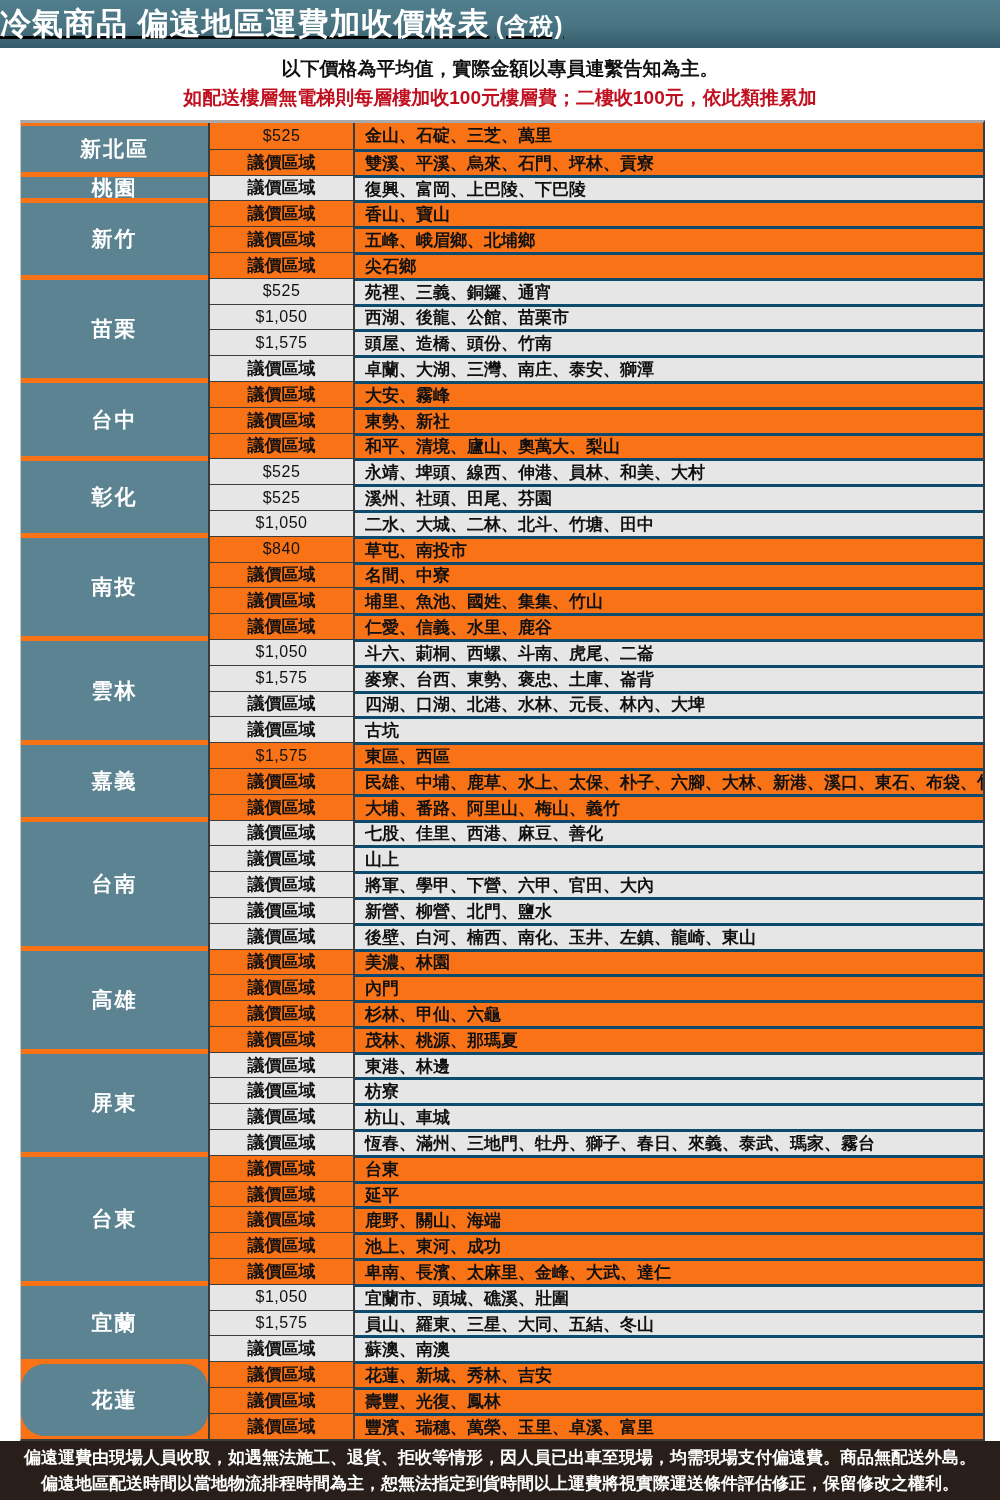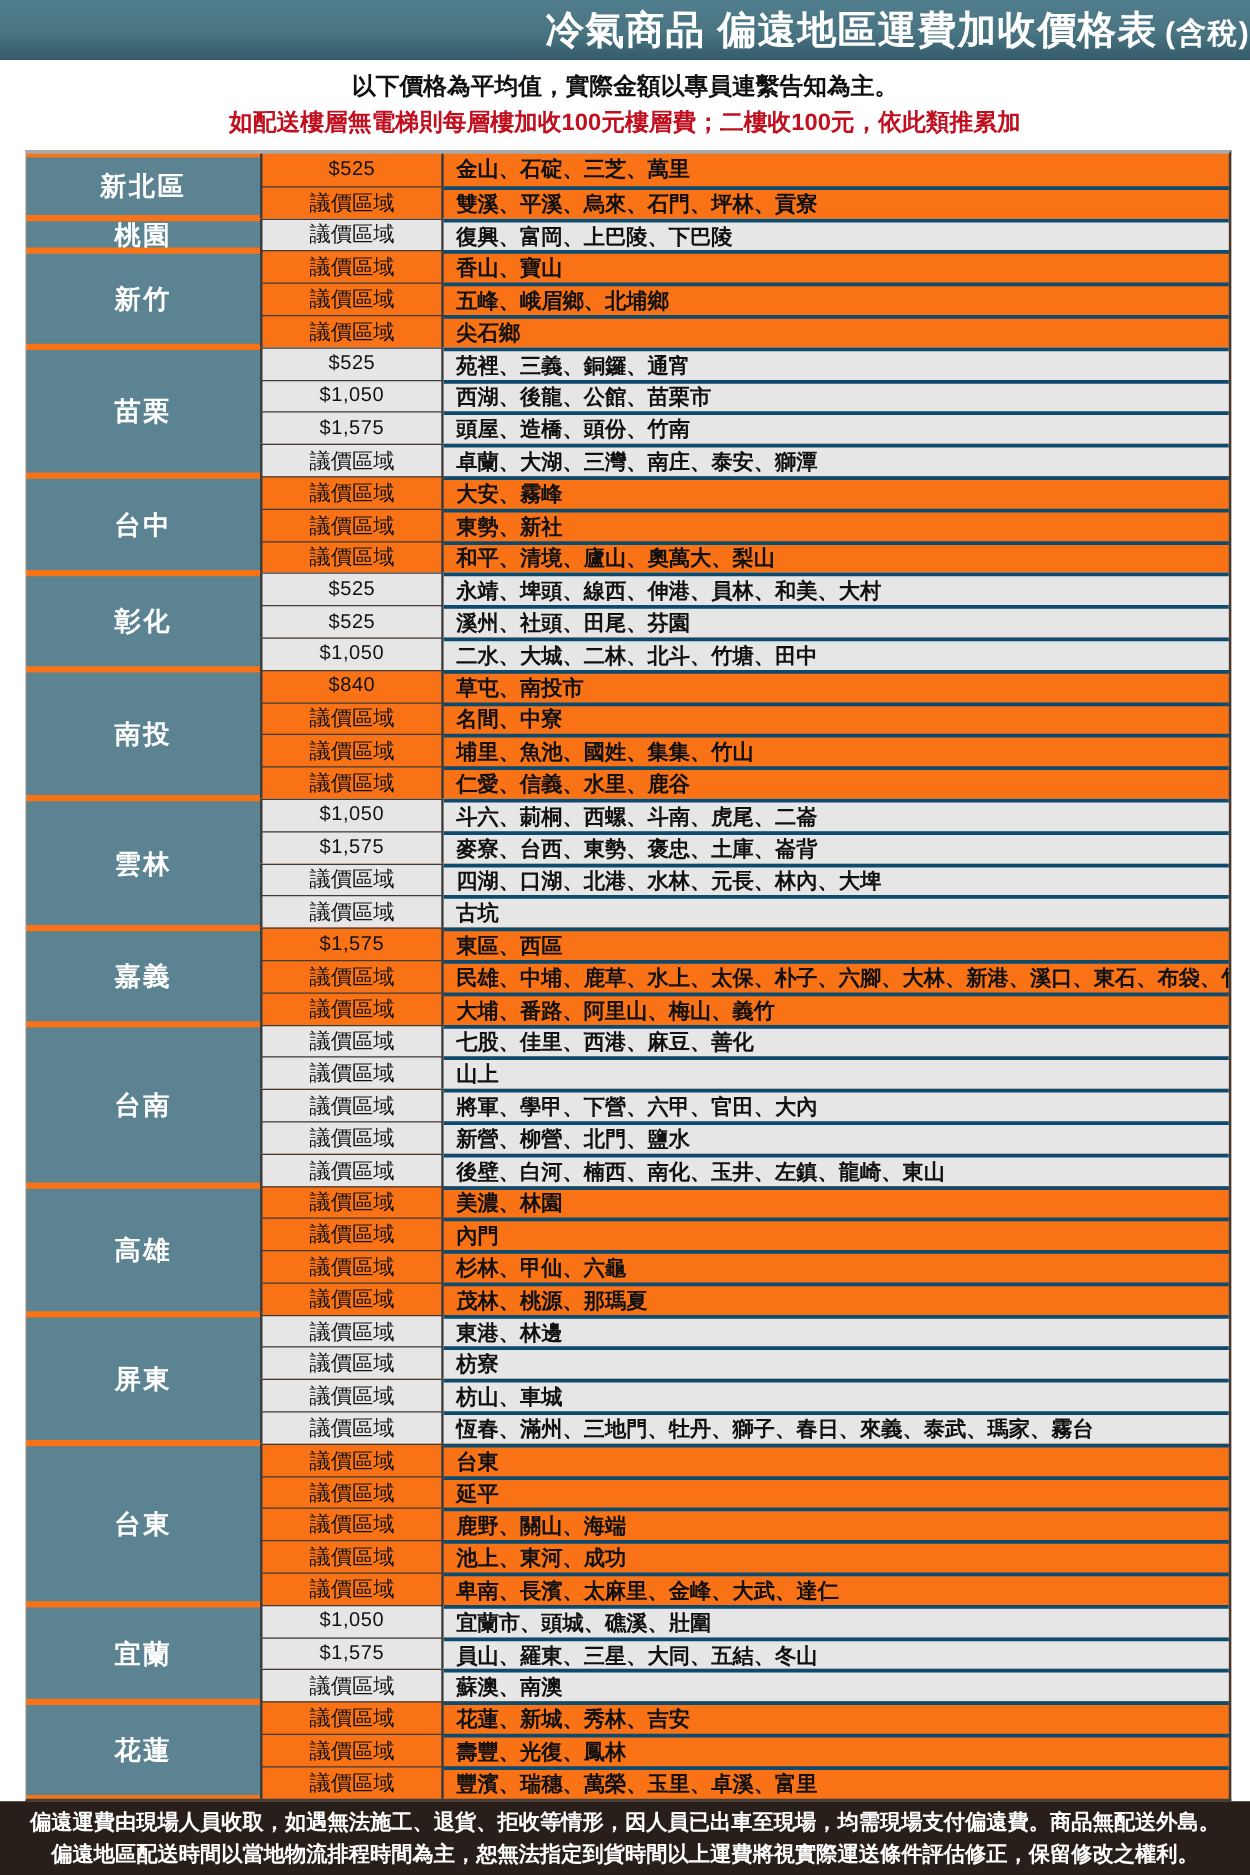--- a/index.html
+++ b/index.html
@@ -5,21 +5,21 @@
   html,body{margin:0;padding:0;}
   body{
     width:1000px;height:1500px;position:relative;overflow:hidden;
     background:#ffffff;
     font-family:"Liberation Sans","DejaVu Sans",sans-serif;
   }
   .header-band{
     height:48px;width:100%;
     background:linear-gradient(180deg,#517e8d 0%,#49ununu7482 55%,#345b6b 100%);
     background:linear-gradient(180deg,#517e8d 0%,#497482 55%,#345b6b 100%);
-    display:flex;align-items:center;justify-content:flex-end;
+    display:flex;align-items:center;justify-content:flex-start;text-decoration:underline;
   }
   .page-title{
     color:#ffffff;font-weight:bold;font-size:31px;letter-spacing:1px;white-space:nowrap;
   }
   .title-suffix{font-size:24px;font-weight:bold;margin-left:6px;}
   .note1{
     margin-top:8px;text-align:center;font-size:19px;font-weight:bold;color:#111111;
   }
   .note2{
     margin-top:3px;text-align:center;font-size:19px;font-weight:bold;color:#c00f1f;
@@ -37,21 +37,21 @@
   }
   .region-cell{
     background:#5b8391;color:#ffffff;font-weight:bold;font-size:21px;
     display:flex;align-items:center;justify-content:center;
     margin:2.5px 0;letter-spacing:2px;
   }
   .price-cell{
     border-left:2px solid #3c3c3c;border-right:2px solid #3c3c3c;
     border-top:1px solid #3c3c3c;
     display:flex;align-items:center;justify-content:center;
-    font-size:17px;font-weight:normal;color:#111111;box-sizing:border-box;
+    font-size:17px;font-weight:bold;color:#111111;box-sizing:border-box;
   }
   .price-cell.num{font-weight:normal;font-size:16px;letter-spacing:0.5px;}
   .areas-cell{
     border-top:3px solid #0c4a6e;
     display:flex;align-items:center;
     padding-left:10px;font-size:17px;font-weight:bold;color:#111111;
     box-sizing:border-box;white-space:nowrap;overflow:hidden;
   }
   .first{border-top:none;}
   .shaded{background:#e6e6e6;}
@@ -180,21 +180,21 @@
     <div class="areas-cell">池上、東河、成功</div>
     <div class="price-cell">議價區域</div>
     <div class="areas-cell">卑南、長濱、太麻里、金峰、大武、達仁</div>
     <div class="region-cell" style="grid-row: span 3;">宜蘭</div>
     <div class="price-cell shaded num">$1,050</div>
     <div class="areas-cell shaded">宜蘭市、頭城、礁溪、壯圍</div>
     <div class="price-cell shaded num">$1,575</div>
     <div class="areas-cell shaded">員山、羅東、三星、大同、五結、冬山</div>
     <div class="price-cell shaded">議價區域</div>
     <div class="areas-cell shaded">蘇澳、南澳</div>
-    <div class="region-cell" style="grid-row: span 3;">花蓮</div>
+    <div class="region-cell" style="grid-row: span 3; border-radius: 24px;">花蓮</div>
     <div class="price-cell">議價區域</div>
     <div class="areas-cell">花蓮、新城、秀林、吉安</div>
     <div class="price-cell">議價區域</div>
     <div class="areas-cell">壽豐、光復、鳳林</div>
     <div class="price-cell">議價區域</div>
     <div class="areas-cell">豐濱、瑞穗、萬榮、玉里、卓溪、富里</div>
   </div>
 
 <div class="footer-band">
   <div class="footer-line">偏遠運費由現場人員收取，如遇無法施工、退貨、拒收等情形，因人員已出車至現場，均需現場支付偏遠費。商品無配送外島。</div>

